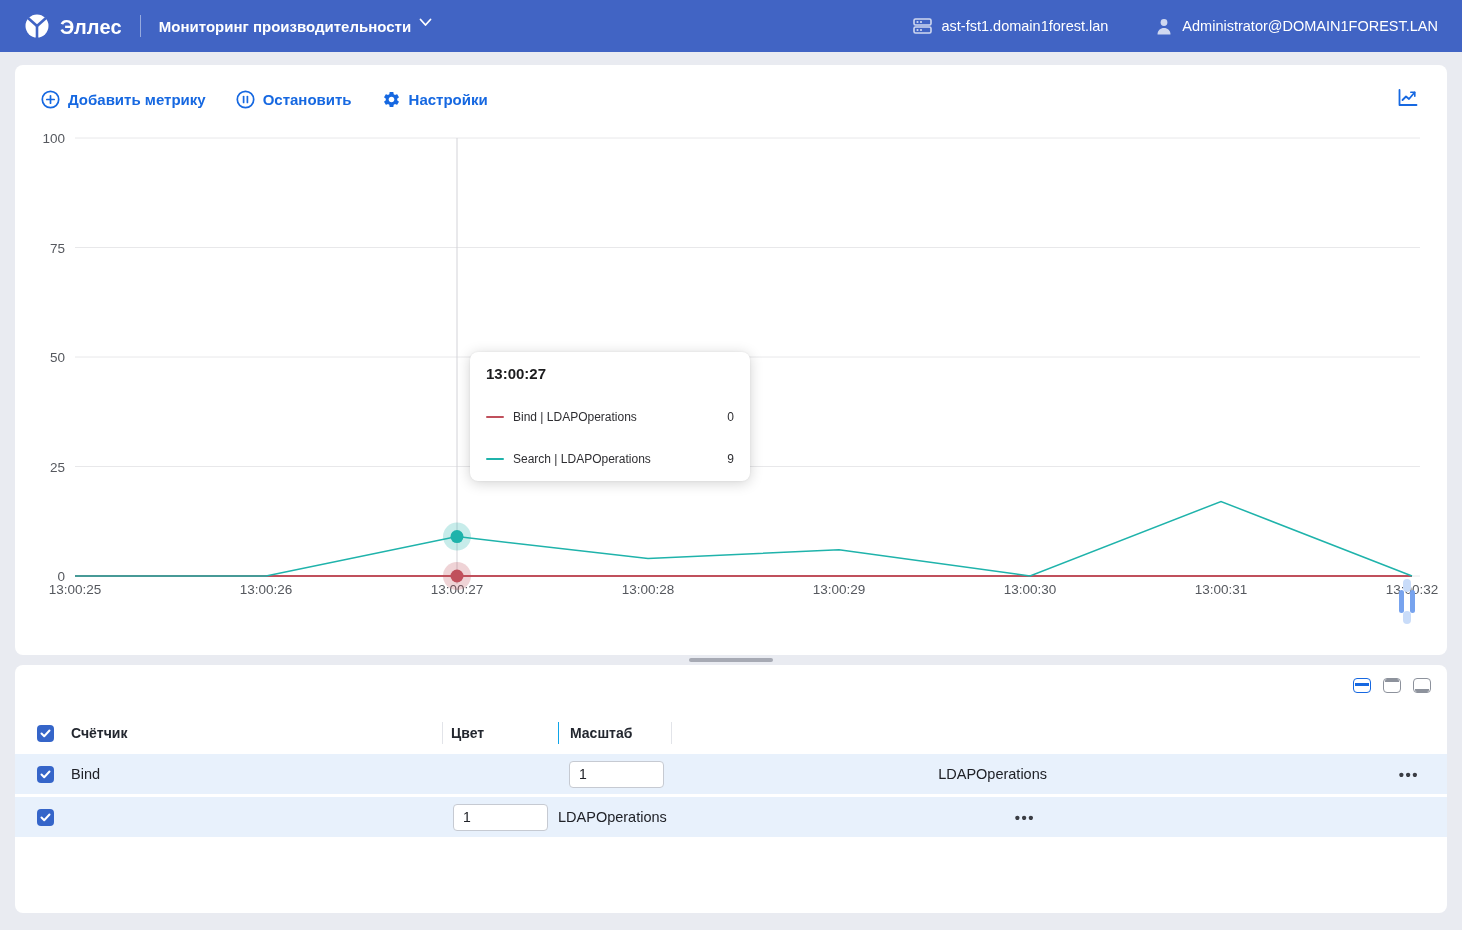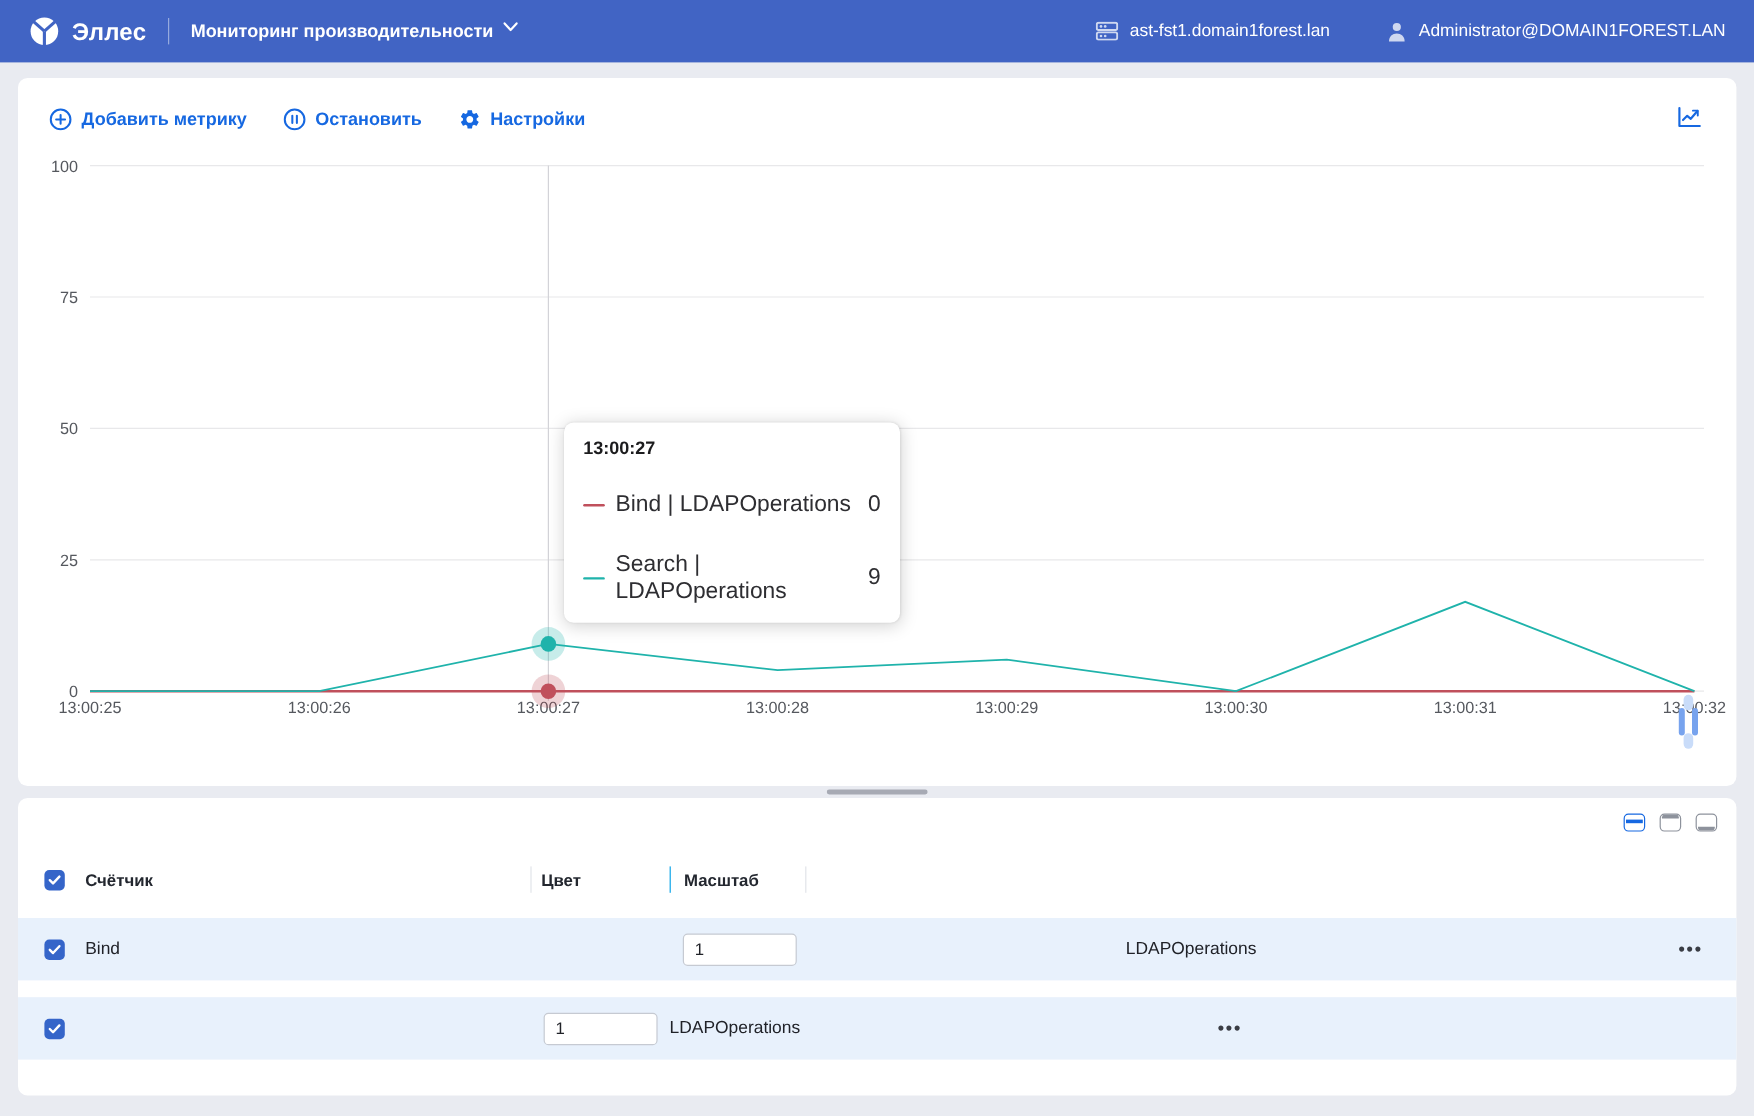--- a/index.html
+++ b/index.html
@@ -29,21 +29,21 @@
   .icon-btn { background:none; border:none; cursor:pointer; padding:2px; }
 
   
   .chart-area { position:relative; margin-top:19px; height:480px; }
   #chart-svg { display:block; }
   #chart-svg text.tick { font-family:"Liberation Sans",sans-serif; font-size:13.5px; fill:#55585e; }
 
   .tooltip { position:absolute; left:455px; top:222px; width:280px; background:#fff; border-radius:8px;
              box-shadow:0 2px 14px rgba(0,0,0,.18), 0 0 2px rgba(0,0,0,.08); padding:13px 16px 15px 16px; }
   .tooltip-title { font-size:15px; font-weight:bold; color:#1c1c1e; margin-bottom:13px; }
-  .tooltip-row { display:flex; align-items:center; gap:9px; font-size:19px; color:#2e2e32; margin-top:28px; }
+  .tooltip-row { display:flex; align-items:center; gap:9px; font-size:12px; color:#2e2e32; margin-top:28px; }
   .tooltip-row:first-of-type { margin-top:0; }
   .tt-dash { width:18px; height:2px; border-radius:1px; flex:0 0 auto; }
   .tt-value { margin-left:auto; }
 
   .live-handle { position:absolute; right:28px; bottom:-14px; width:24px; display:flex; flex-direction:column; align-items:center; cursor:grab; }
   .live-glow { width:8px; height:13px; border-radius:4px; background:#c9dcf9; }
   .live-bars { display:flex; gap:6px; margin:-2px 0; }
   .live-bars i { width:5px; height:23px; border-radius:2.5px; background:#77a3ee; }
 
   
@@ -60,21 +60,21 @@
   .vt .band.bottom { bottom:0; border-radius:0 0 2px 2px; }
 
   
   .tbl { margin-top:22px; }
   .tbl-row { display:grid; grid-template-columns:56px 371px 116px 114px 391px 384px; align-items:center; }
   .tbl-head { height:36px; font-size:14px; font-weight:bold; color:#23272f; }
   .tbl-head .cell { height:22px; display:flex; align-items:center; }
   .th-color { border-left:1px solid #e2e4e9; padding-left:8px; }
   .th-scale { border-left:1px solid #0ea5e9; border-right:1px solid #e2e4e9; padding-left:11px; }
   .th-process { border-right:1px solid #e2e4e9; justify-content:flex-end; padding-right:16px; }
-  .tbl-body .tbl-row { height:52px; background:#e8f1fc; margin-top:14px; font-size:14.5px; color:#202228; }
+  .tbl-body .tbl-row { height:40px; background:#e8f1fc; margin-top:3px; font-size:14.5px; color:#202228; }
   .cell-check { display:flex; justify-content:flex-start; padding-left:22px; }
   .checkbox { width:17px; height:17px; border-radius:4px; background:#3565c9; display:flex; align-items:center; justify-content:center; cursor:pointer; }
   .swatch { width:90px; height:2.5px; border-radius:1px; margin-left:10px; }
   .scale-input { width:95px; height:27px; margin-left:11px; border:1px solid #c6cad2; border-radius:4px; background:#fff;
                  font-family:inherit; font-size:14px; color:#202228; padding:0 9px; }
   .cell-process { text-align:right; padding-right:16px; }
   .cell-actions { text-align:right; padding-right:28px; }
   .dots-btn { background:none; border:none; cursor:pointer; font-size:15px; font-weight:bold; color:#3a3d44; letter-spacing:1.5px; }
 </style>
 </head>

